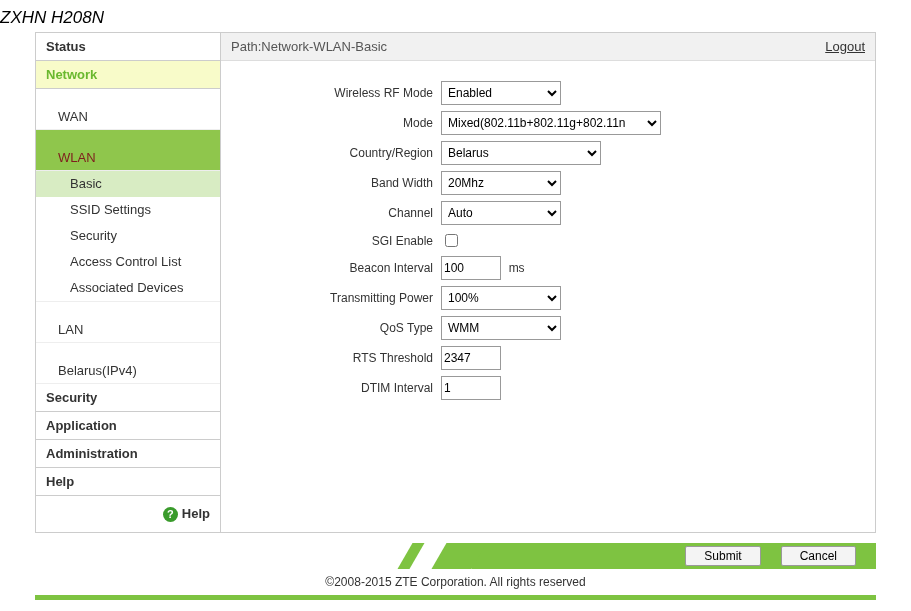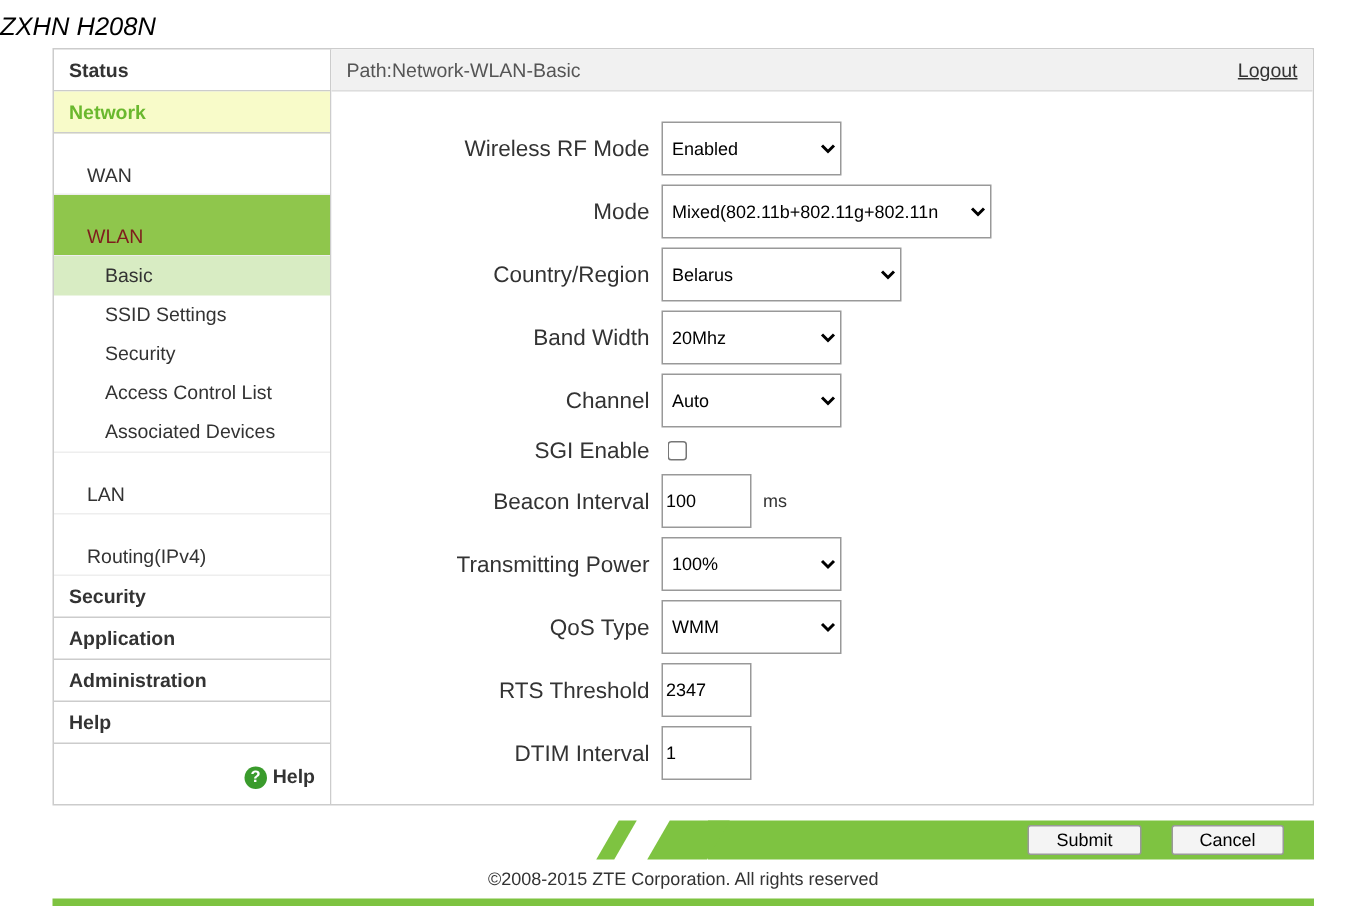--- a/index.html
+++ b/index.html
@@ -111,30 +111,30 @@
   .form-row {
     display: flex;
     align-items: center;
     margin-bottom: 6px;
   }
   .form-label {
     width: 200px;
     text-align: right;
     padding-right: 8px;
     color: #333;
-    font-size: 15px;
+    font-size: 12px;
   }
   .form-field select,
   .form-field input[type="text"] {
     font-family: inherit;
     font-size: 12px;
     padding: 1px 2px;
     border: 1px solid #999;
     background: #fff;
-    height: 36px;
+    height: 24px;
   }
   .w-med    { width: 120px; }
   .w-large  { width: 160px; }
   .w-xlarge { width: 220px; }
   .w-num    { width: 60px; }
   .unit { margin-left: 4px; font-size: 12px; color:#333;}
   .footer-wrap {
     margin: 10px 35px 0 35px;
   }
   .green-stripe {
@@ -205,21 +205,21 @@
       <div class="sub-item">WAN</div>
       <div class="sub-item selected">WLAN</div>
 
       <div class="sub-sub-item current">Basic</div>
       <div class="sub-sub-item">SSID Settings</div>
       <div class="sub-sub-item">Security</div>
       <div class="sub-sub-item">Access Control List</div>
       <div class="sub-sub-item">Associated Devices</div>
 
       <div class="sub-item" style="border-top:1px solid #eee">LAN</div>
-      <div class="sub-item">Routing(IPv4)</div>
+      <div class="sub-item">Belarus(IPv4)</div>
 
       <div class="side-item">Security</div>
       <div class="side-item">Application</div>
       <div class="side-item">Administration</div>
       <div class="side-item">Help</div>
 
       <div class="sidebar-spacer"></div>
       <div class="help-row">
         <span class="help-icon">?</span><span>Help</span>
       </div>

